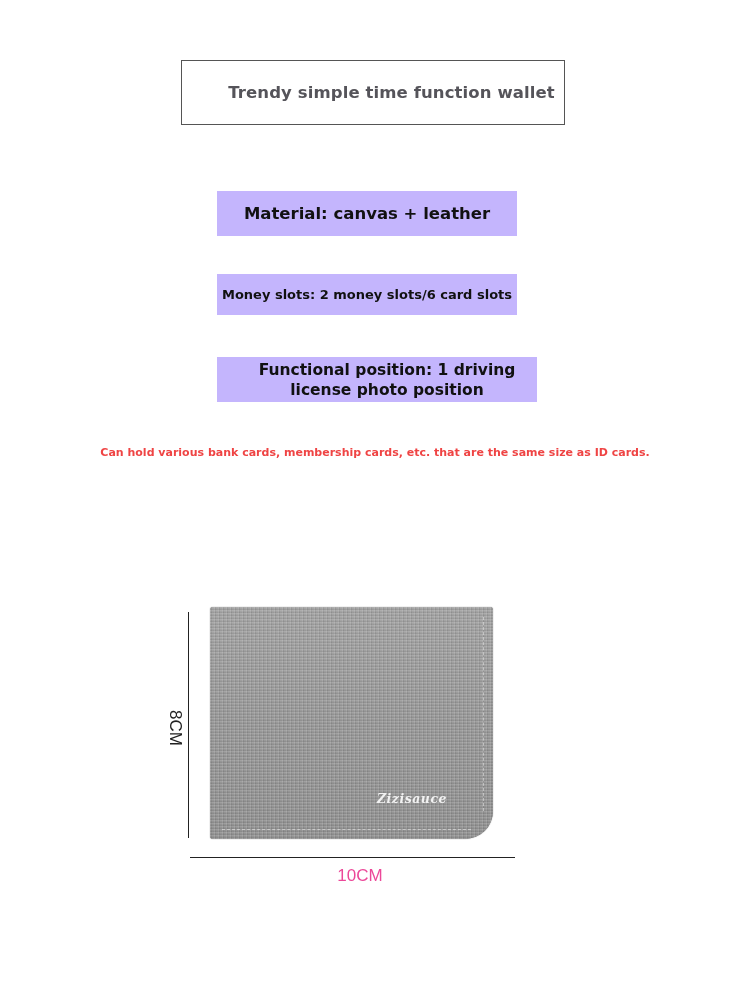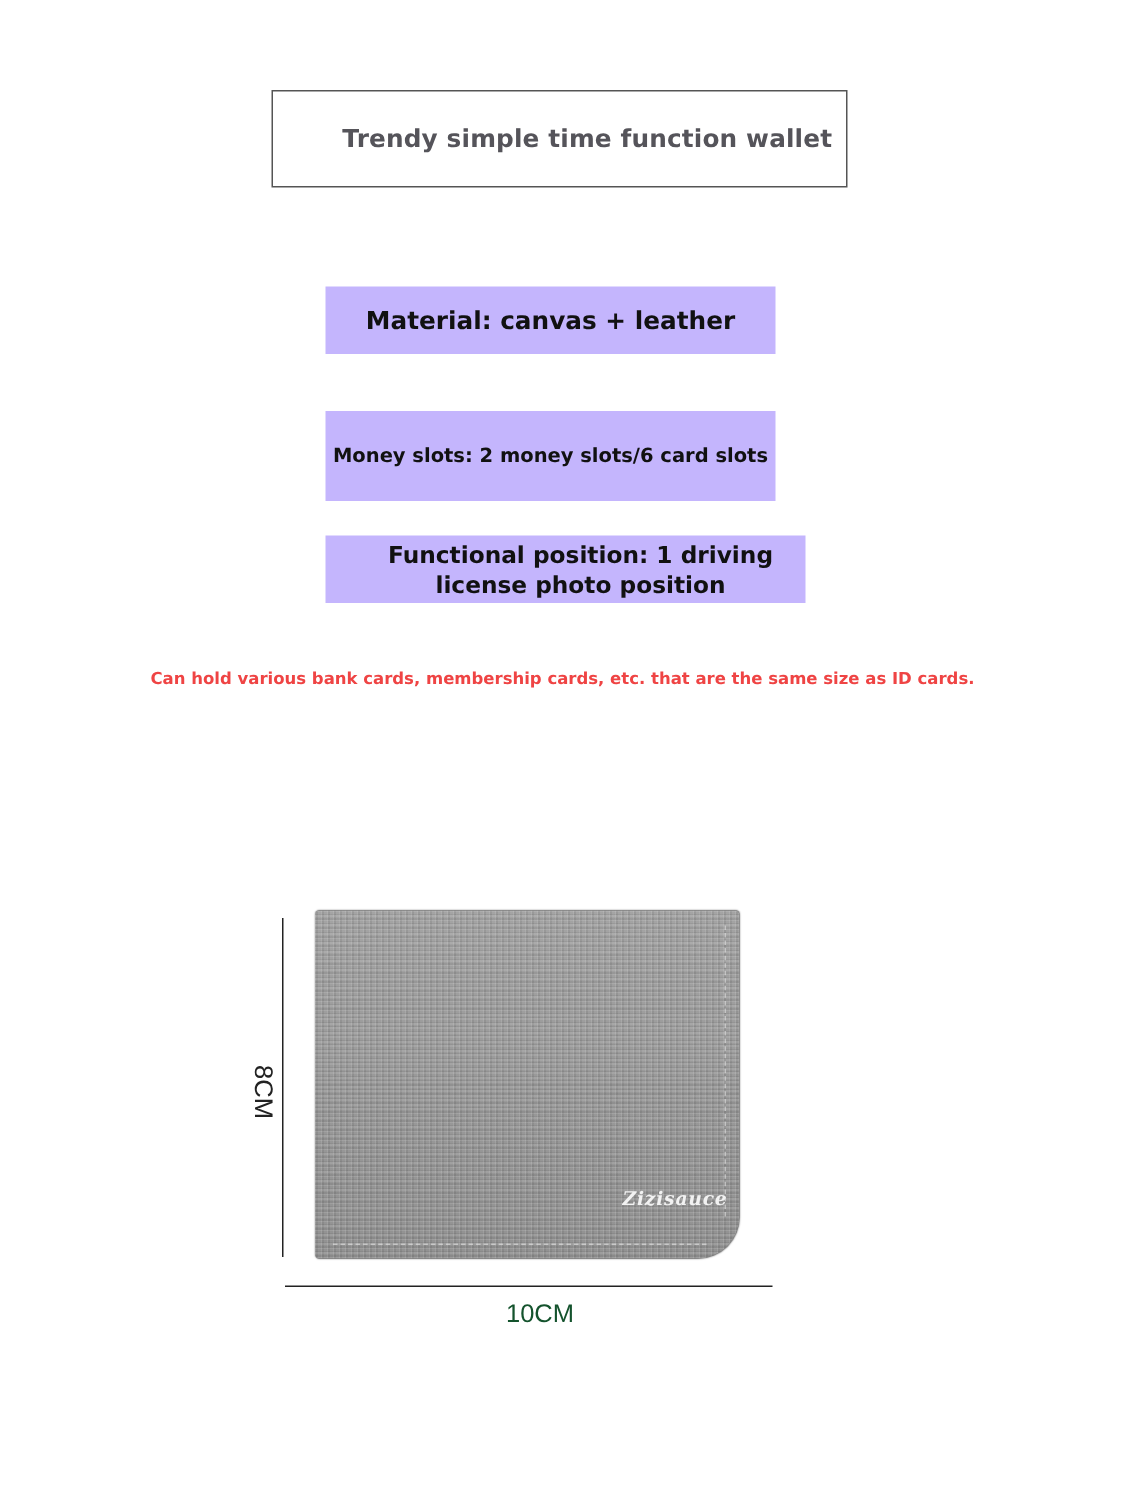--- a/index.html
+++ b/index.html
@@ -12,21 +12,21 @@
     border:1.5px solid #555; box-sizing:border-box;
     display:flex; align-items:center; justify-content:center;padding-left:37px;
   }
   .title-text { font-size:16.5px; font-weight:bold; color:#55545a; letter-spacing:0.1px; }
   .spec {
     position:absolute; left:217px; width:300px; background:#c4b5fd;
     display:flex; align-items:center; justify-content:center; text-align:center;
     font-weight:bold; color:#111;
   }
   .spec1 { top:191px; height:45px; font-size:16.5px; }
-  .spec2 { top:274px; height:60px; font-size:13px; }
+  .spec2 { top:274px; height:41px; font-size:13px; }
   .spec3 { top:357px; height:45px; font-size:15.5px; line-height:20px;padding-left:20px; }
   .note {
     position:absolute; left:70px; width:610px; top:443px; text-align:center;
     font-size:11px; font-weight:bold; color:#ef4444; line-height:20px;
   }
   .wallet {
     position:absolute; left:210px; top:607px; width:283px; height:232px;
     background-color:#9a9a9a;
     background-image:
       repeating-linear-gradient(0deg, rgba(255,255,255,0.10) 0 1px, rgba(0,0,0,0.06) 1px 2px, transparent 2px 3px),
@@ -36,33 +36,33 @@
     box-shadow: 0 0 1px #666;
   }
   .wallet .stitch-bottom {
     position:absolute; left:12px; right:22px; bottom:9px; border-bottom:1px dashed rgba(230,230,230,0.6);
   }
   .wallet .stitch-right {
     position:absolute; top:10px; bottom:28px; right:9px; border-right:1px dashed rgba(230,230,230,0.6);
   }
   .brand {
     position:absolute; left:167px; top:184px; font-family:"DejaVu Serif", serif;
-    font-style:italic; font-weight:bold; font-size:12.5px; color:#f2f2f2; letter-spacing:0.5px;margin-left:38px;
+    font-style:italic; font-weight:bold; font-size:12.5px; color:#f2f2f2; letter-spacing:0.5px;
   }
   .vline { position:absolute; left:188px; top:612px; width:1px; height:226px; background:#222; }
   .hline { position:absolute; left:190px; top:857px; width:325px; height:1px; background:#222; }
   .vlabel {
     position:absolute; left:160px; top:713px; width:30px; height:30px;
     display:flex; align-items:center; justify-content:center;
     transform:rotate(90deg); font-size:17px; color:#222;
     font-family:"Liberation Sans", sans-serif;
   }
   .hlabel {
     position:absolute; left:310px; top:866px; width:100px; text-align:center;
-    font-size:17px; color:#14532d; font-family:"Liberation Sans", sans-serif;
+    font-size:17px; color:#ec4899; font-family:"Liberation Sans", sans-serif;
   }
 </style>
 </head>
 <body>
 
 <div class="title-box">
   <span class="title-text">Trendy simple time function wallet</span>
 </div>
 
 <div class="spec spec1">Material: canvas + leather</div>

